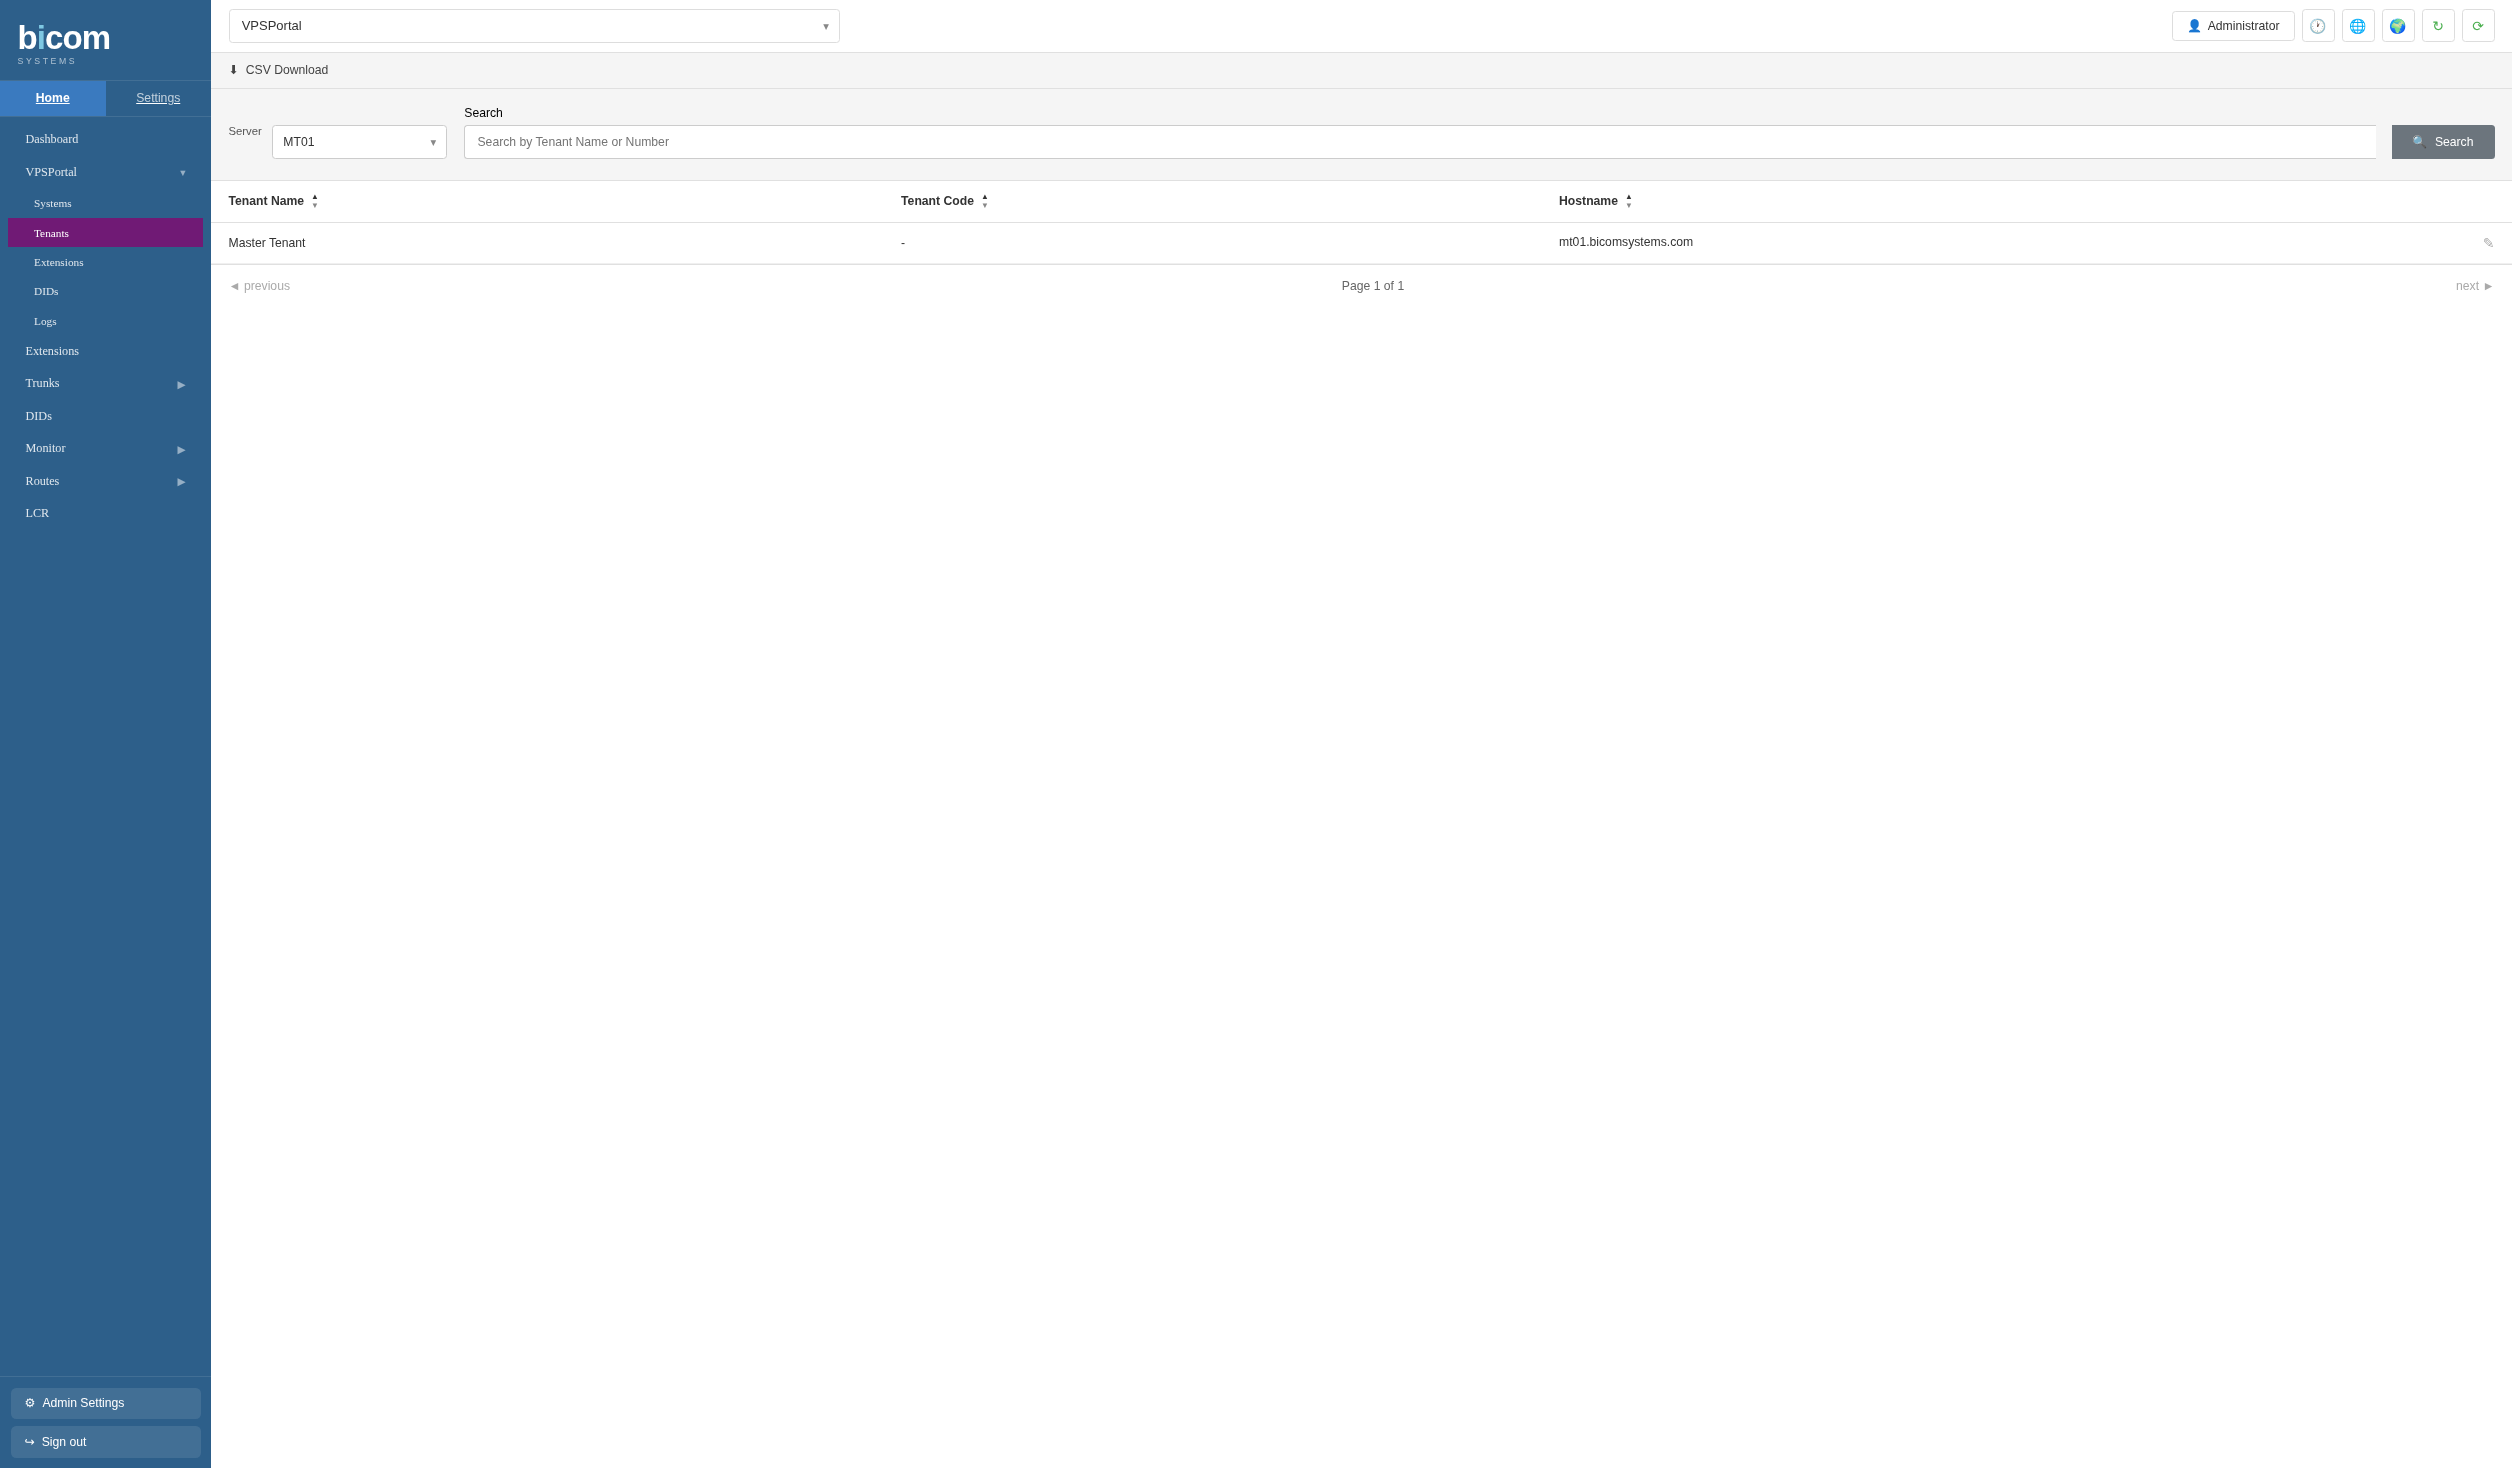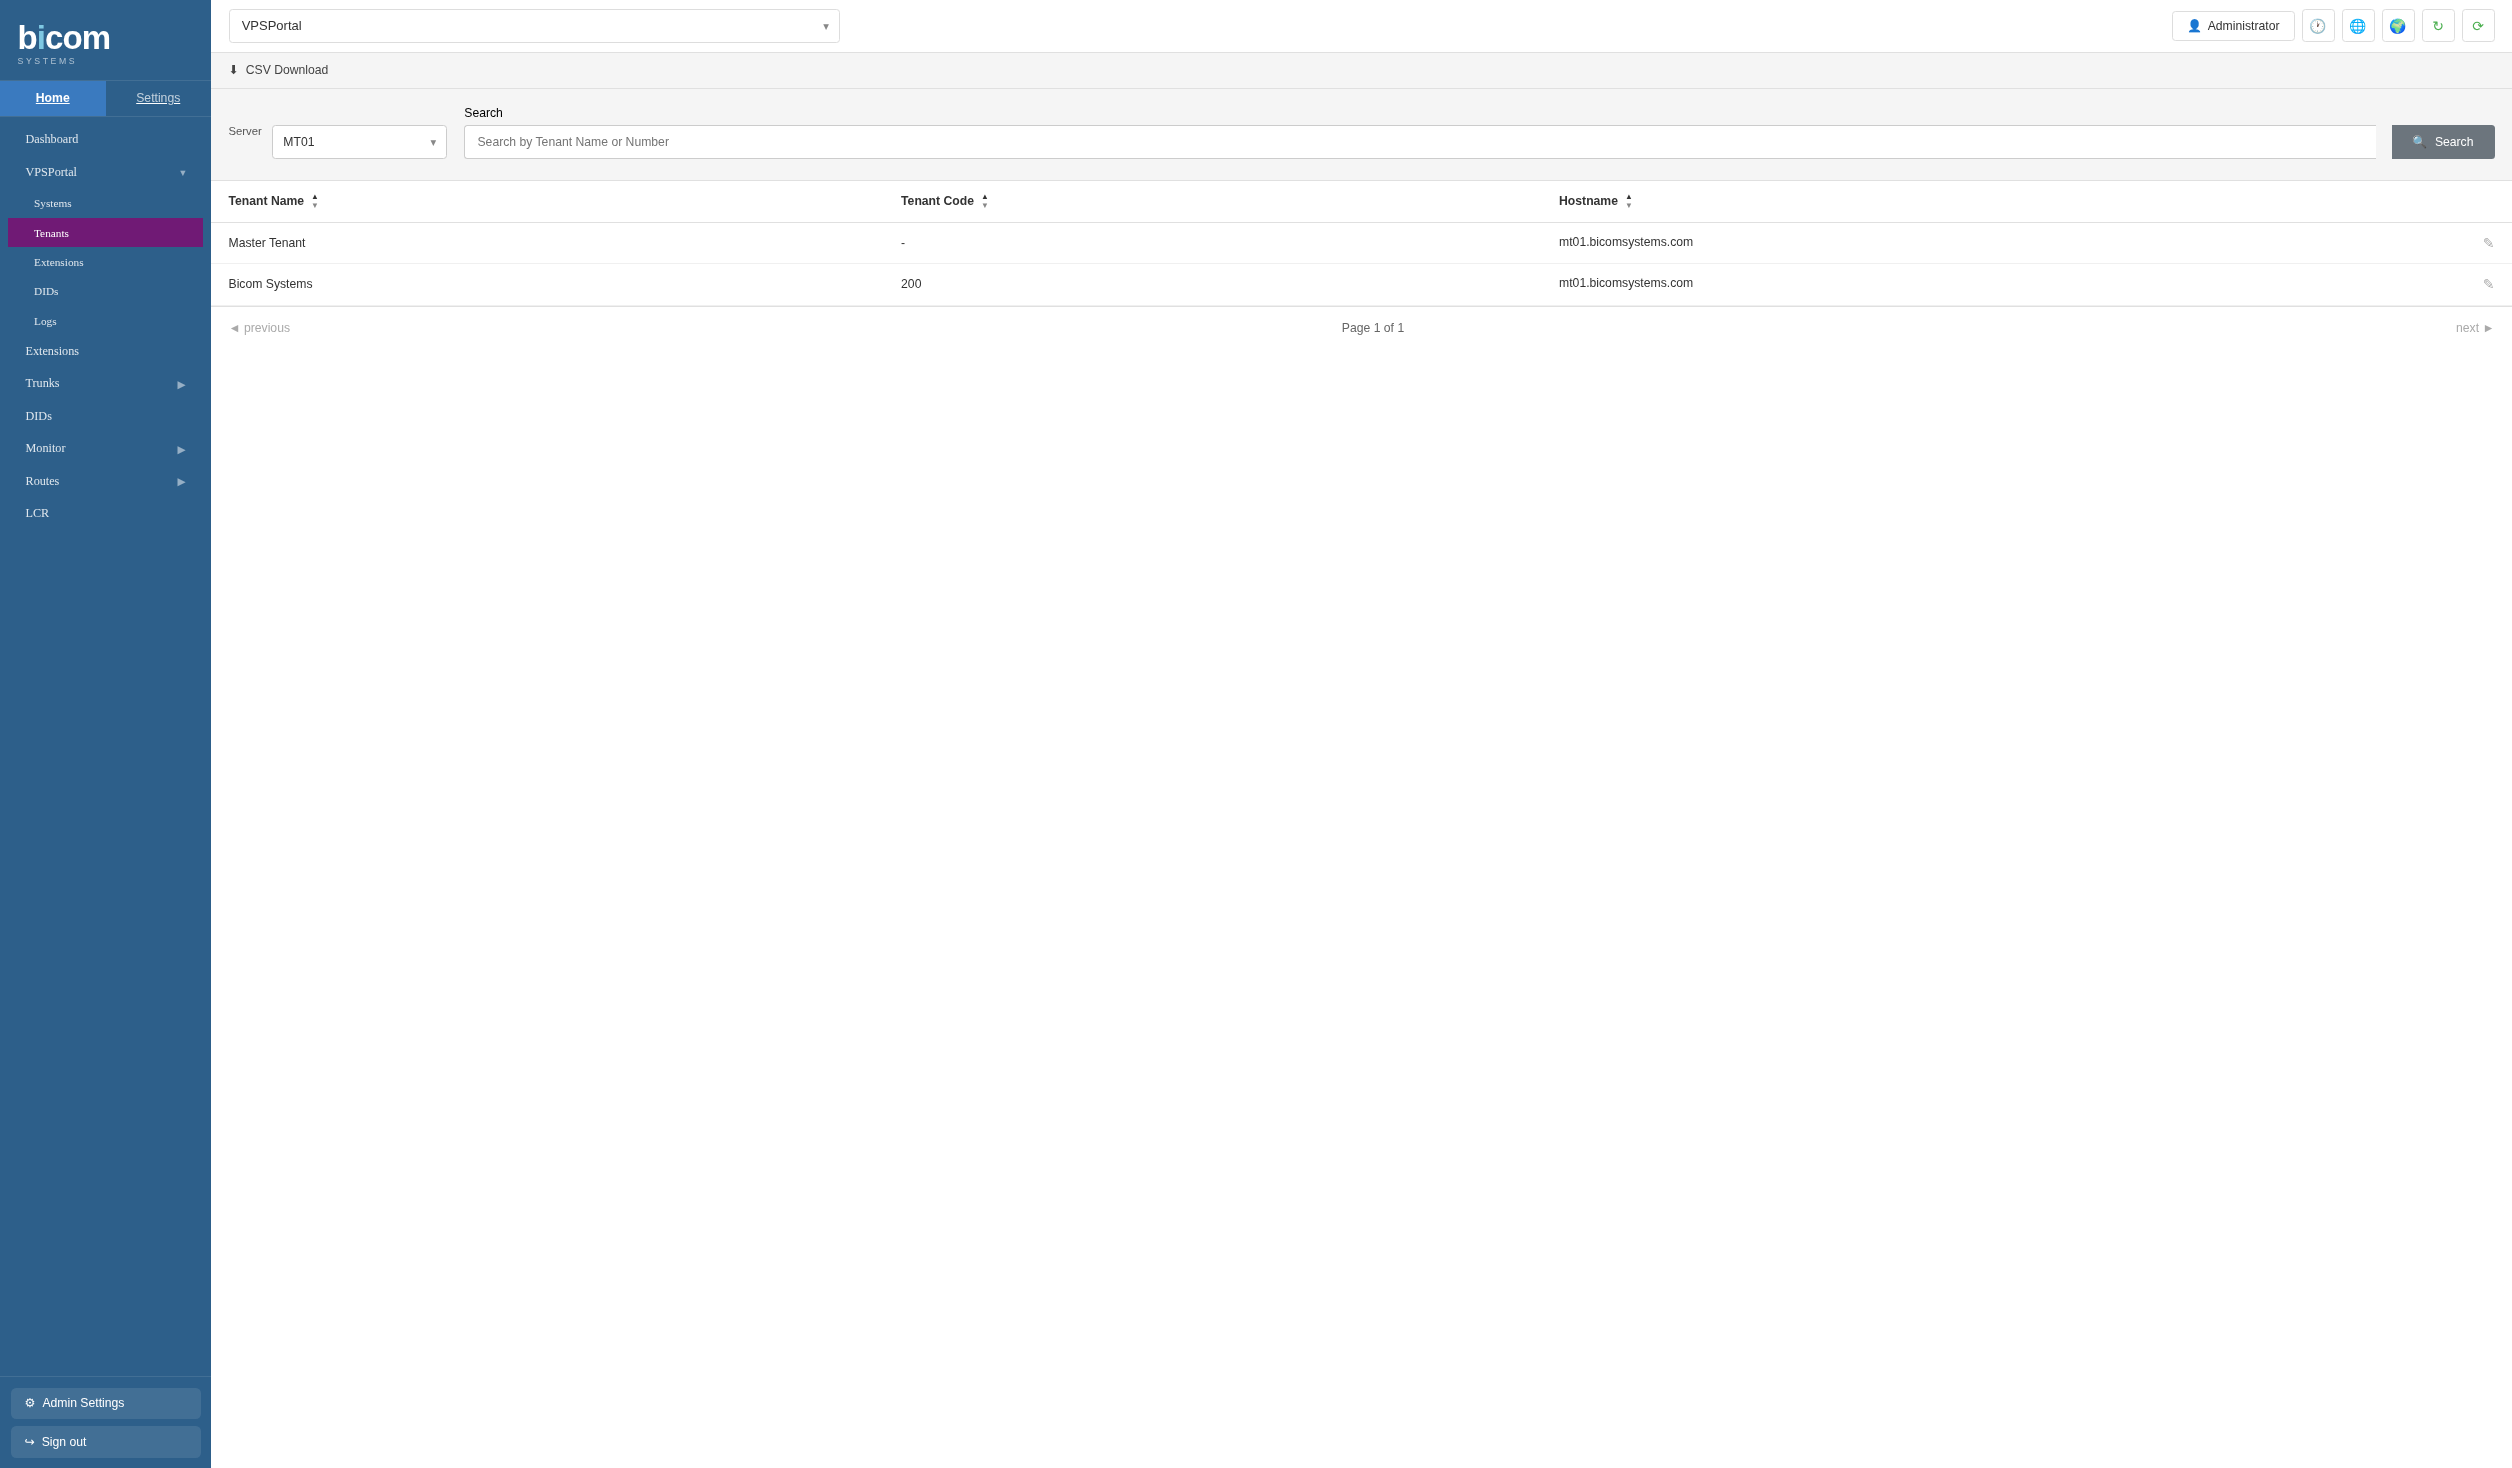--- a/index.html
+++ b/index.html
@@ -467,28 +467,20 @@
         </thead>
         <tbody id="table-body">
         <tr>
     <td>Master Tenant</td>
     <td>-</td>
     <td>
       mt01.bicomsystems.com
       <span class="edit-icon">✎</span>
     </td>
   </tr>
-            <tr>
-    <td>Bicom Systems</td>
-    <td>200</td>
-    <td>
-      mt01.bicomsystems.com
-      <span class="edit-icon">✎</span>
-    </td>
-  </tr>
           </tbody>
       </table>
 
       <div class="pagination">
         <span class="page-nav">◄ previous</span>
         <span>Page 1 of 1</span>
         <span class="page-nav">next ►</span>
       </div>
     </div>
   </div>

